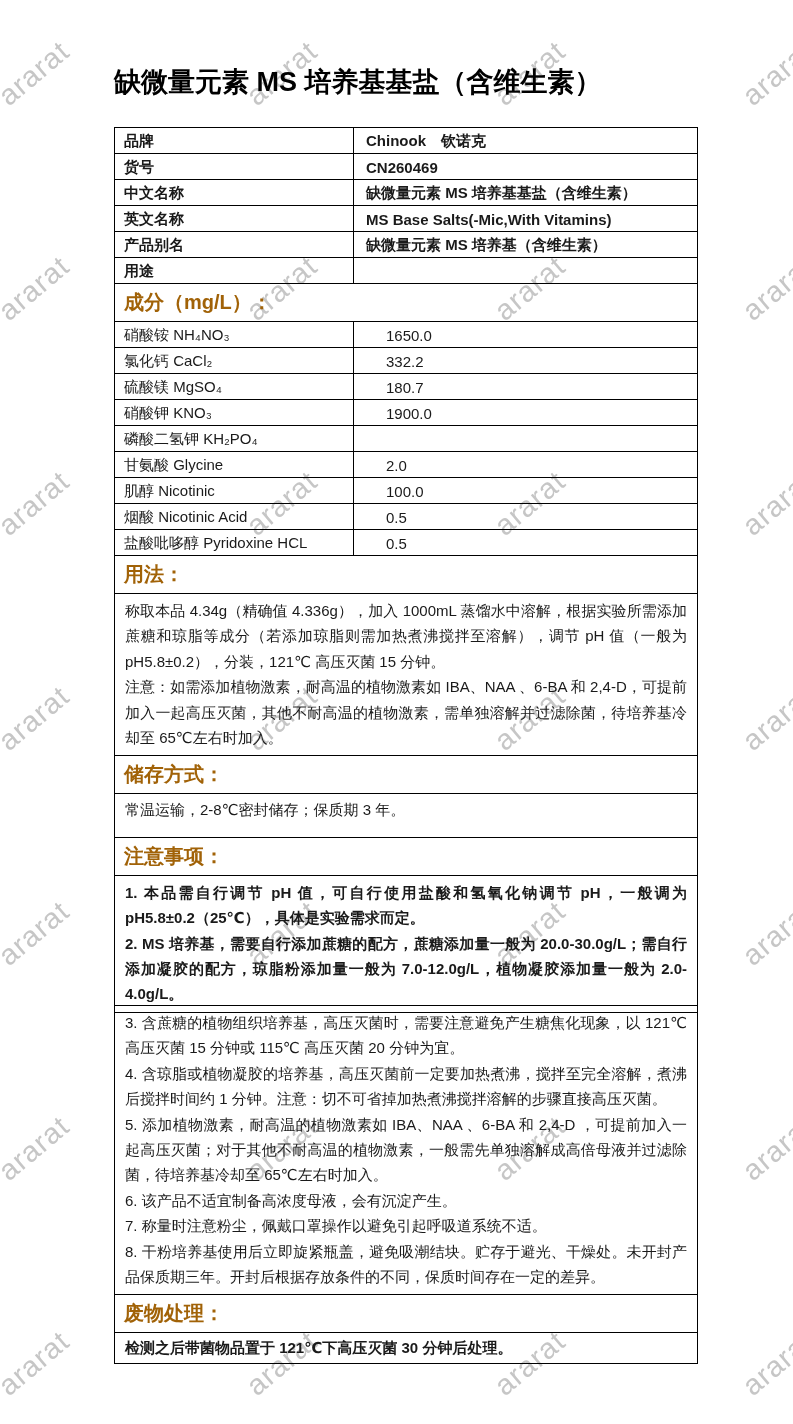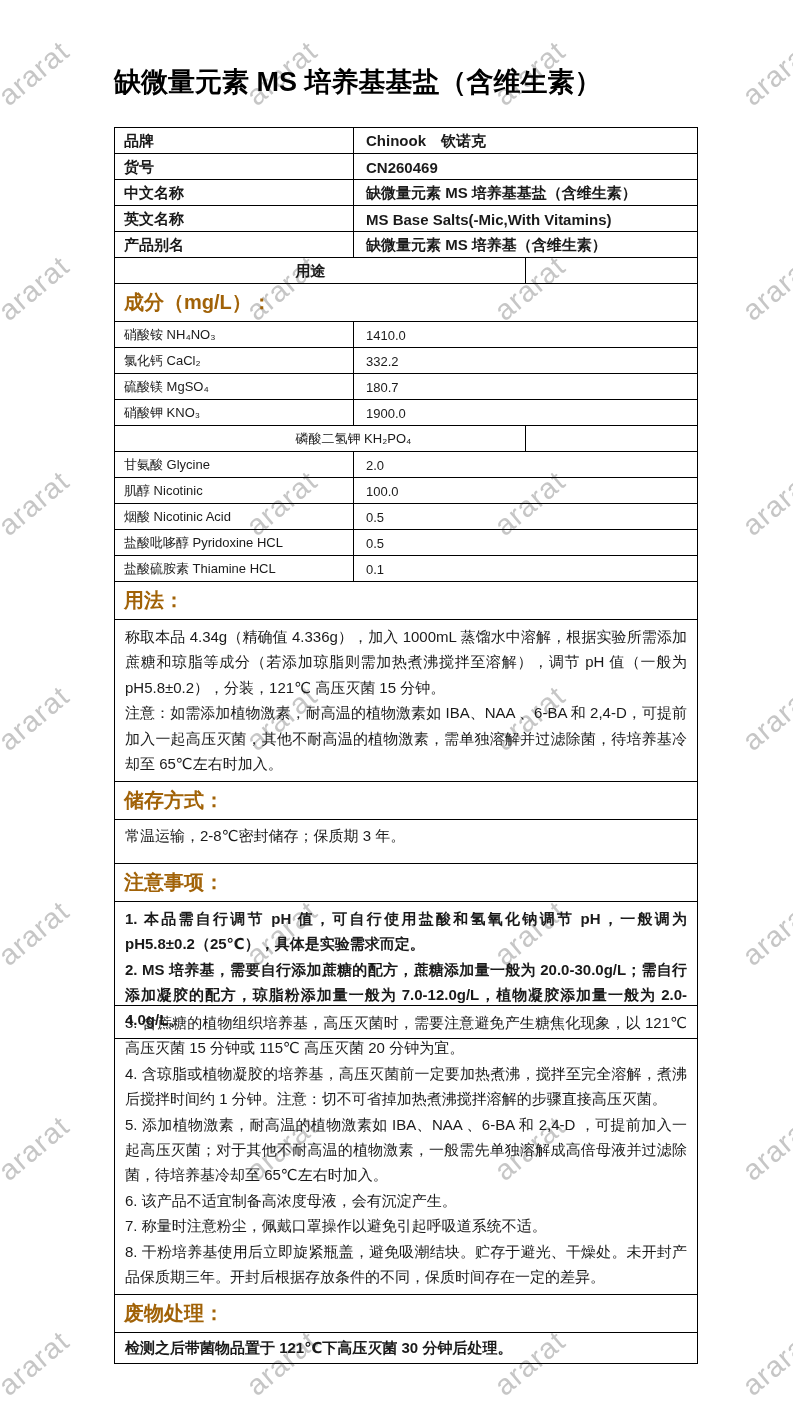--- a/index.html
+++ b/index.html
@@ -31,35 +31,35 @@
     white-space:nowrap;
   }
   .doc-table{
     position:absolute;left:114px;width:584px;
     border:1px solid #000;
     box-sizing:border-box;
     background:transparent;
   }
   #table1{top:127px;}
   #table2{top:1005px;}
-  .trow{display:flex;border-bottom:1px solid #000;box-sizing:border-box;justify-content:center;}
+  .trow{display:flex;border-bottom:1px solid #000;box-sizing:border-box;}
   .trow:last-child{border-bottom:none;}
   .tlabel{
     width:239px;box-sizing:border-box;
     border-right:1px solid #000;
     padding:3px 8px 2px 9px;
     display:flex;align-items:center;
   }
   .tvalue{
     flex:1;box-sizing:border-box;
     padding:3px 8px 2px 12px;
     display:flex;align-items:center;
   }
   .info-row{height:26px;font-size:15px;font-weight:bold;}
-  .comp-row{height:26px;font-size:13px;}
+  .comp-row{height:26px;font-size:15px;gap:20px;}
   .sec-head{
     height:38px;
     display:flex;align-items:center;
     padding:0 9px;
     font-size:20px;font-weight:bold;color:#a16207;
     border-bottom:1px solid #000;
     box-sizing:border-box;
   }
   .sec-body{
     padding:4px 10px 5px 10px;
@@ -136,21 +136,21 @@
       <div class="tvalue">缺微量元素 MS 培养基（含维生素）</div>
     </div>
     <div class="trow info-row">
       <div class="tlabel">用途</div>
     </div>
 
     <div class="sec-head">成分（mg/L）：</div>
 
     <div class="trow comp-row">
       <div class="tlabel">硝酸铵  NH₄NO₃</div>
-      <div class="tvalue">1410.0</div>
+      <div class="tvalue">1650.0</div>
     </div>
     <div class="trow comp-row">
       <div class="tlabel">氯化钙  CaCl₂</div>
       <div class="tvalue">332.2</div>
     </div>
     <div class="trow comp-row">
       <div class="tlabel">硫酸镁  MgSO₄</div>
       <div class="tvalue">180.7</div>
     </div>
     <div class="trow comp-row">
@@ -168,24 +168,20 @@
       <div class="tlabel">肌醇  Nicotinic</div>
       <div class="tvalue">100.0</div>
     </div>
     <div class="trow comp-row">
       <div class="tlabel">烟酸  Nicotinic Acid</div>
       <div class="tvalue">0.5</div>
     </div>
     <div class="trow comp-row">
       <div class="tlabel">盐酸吡哆醇  Pyridoxine HCL</div>
       <div class="tvalue">0.5</div>
-    </div>
-    <div class="trow comp-row">
-      <div class="tlabel">盐酸硫胺素  Thiamine HCL</div>
-      <div class="tvalue">0.1</div>
     </div>
 
     <div class="sec-head">用法：</div>
     <div class="sec-body">
       <p>称取本品 4.34g（精确值 4.336g），加入 1000mL 蒸馏水中溶解，根据实验所需添加蔗糖和琼脂等成分（若添加琼脂则需加热煮沸搅拌至溶解），调节 pH 值（一般为 pH5.8±0.2），分装，121℃ 高压灭菌 15 分钟。</p>
       <p class="bold-note">注意：如需添加植物激素，耐高温的植物激素如 IBA、NAA 、6-BA 和 2,4-D，可提前加入一起高压灭菌，其他不耐高温的植物激素，需单独溶解并过滤除菌，待培养基冷却至 65℃左右时加入。</p>
     </div>
 
     <div class="sec-head">储存方式：</div>
     <div class="sec-body storage-body">

